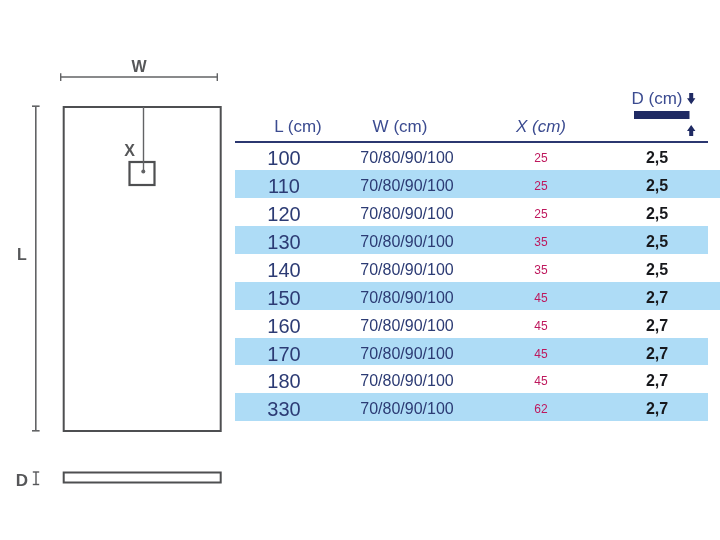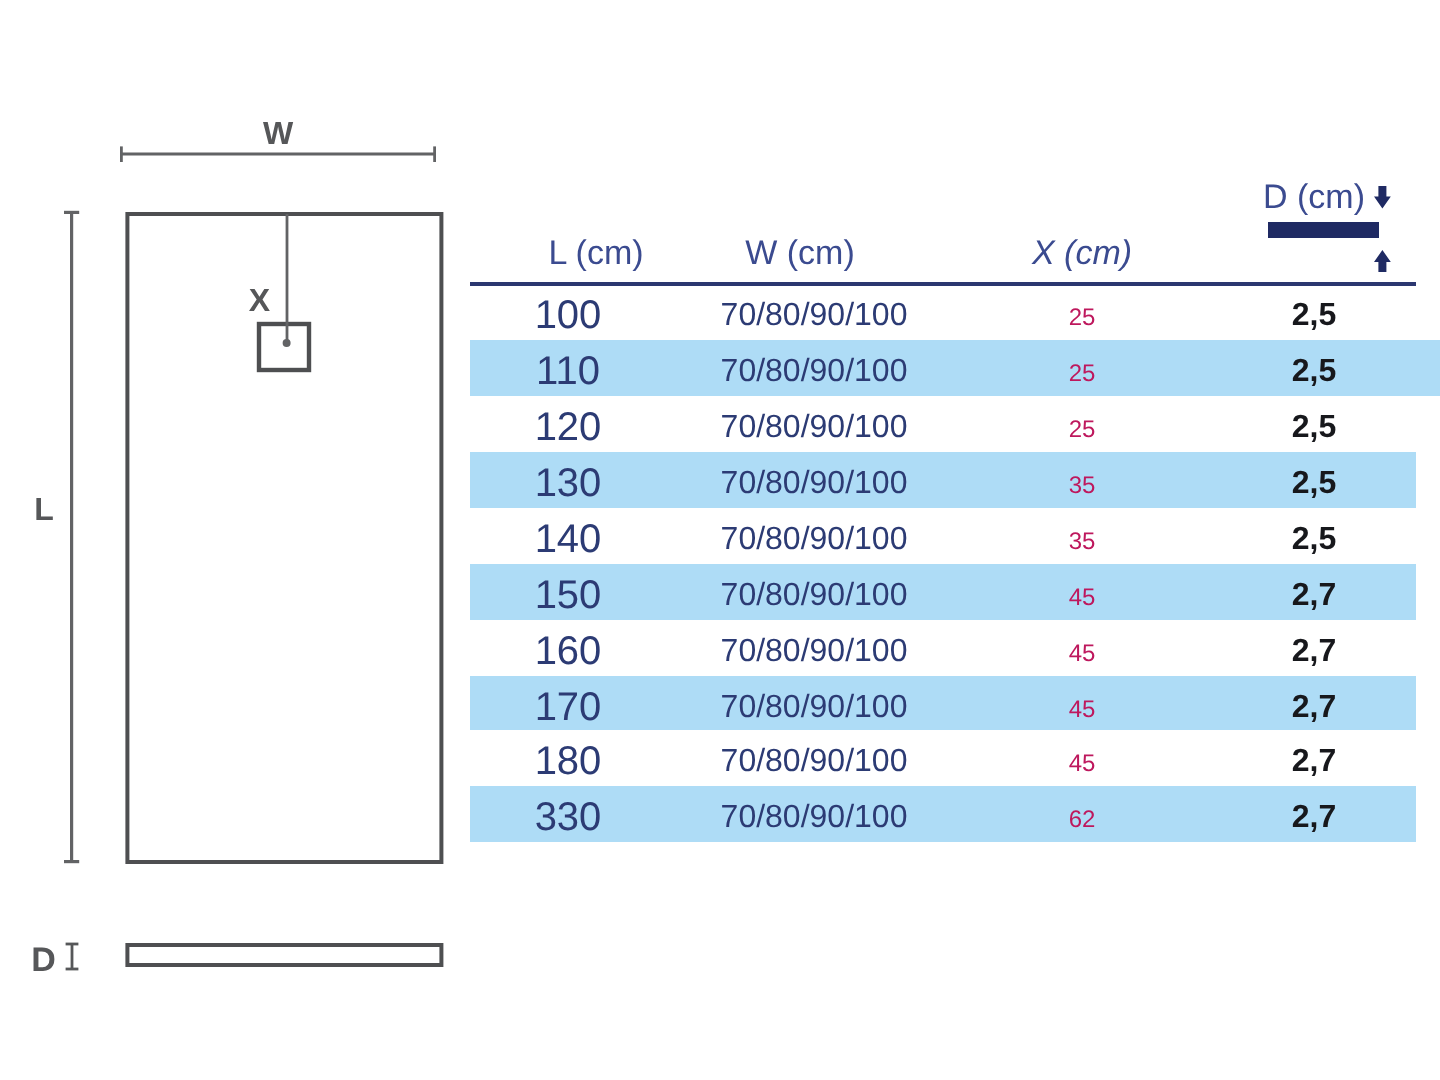--- a/index.html
+++ b/index.html
@@ -104,21 +104,21 @@
       <span class="cD">2,5</span>
     </div>
 
   <div class="row" style="top:253.9px;">
       <span class="cL">140</span>
       <span class="cW">70/80/90/100</span>
       <span class="cX">35</span>
       <span class="cD">2,5</span>
     </div>
 
-  <div class="row blue" style="top:281.8px;">
+  <div class="row blue" style="top:281.8px;padding-left:12px;">
       <span class="cL">150</span>
       <span class="cW">70/80/90/100</span>
       <span class="cX">45</span>
       <span class="cD">2,7</span>
     </div>
 
   <div class="row" style="top:309.7px;">
       <span class="cL">160</span>
       <span class="cW">70/80/90/100</span>
       <span class="cX">45</span>

